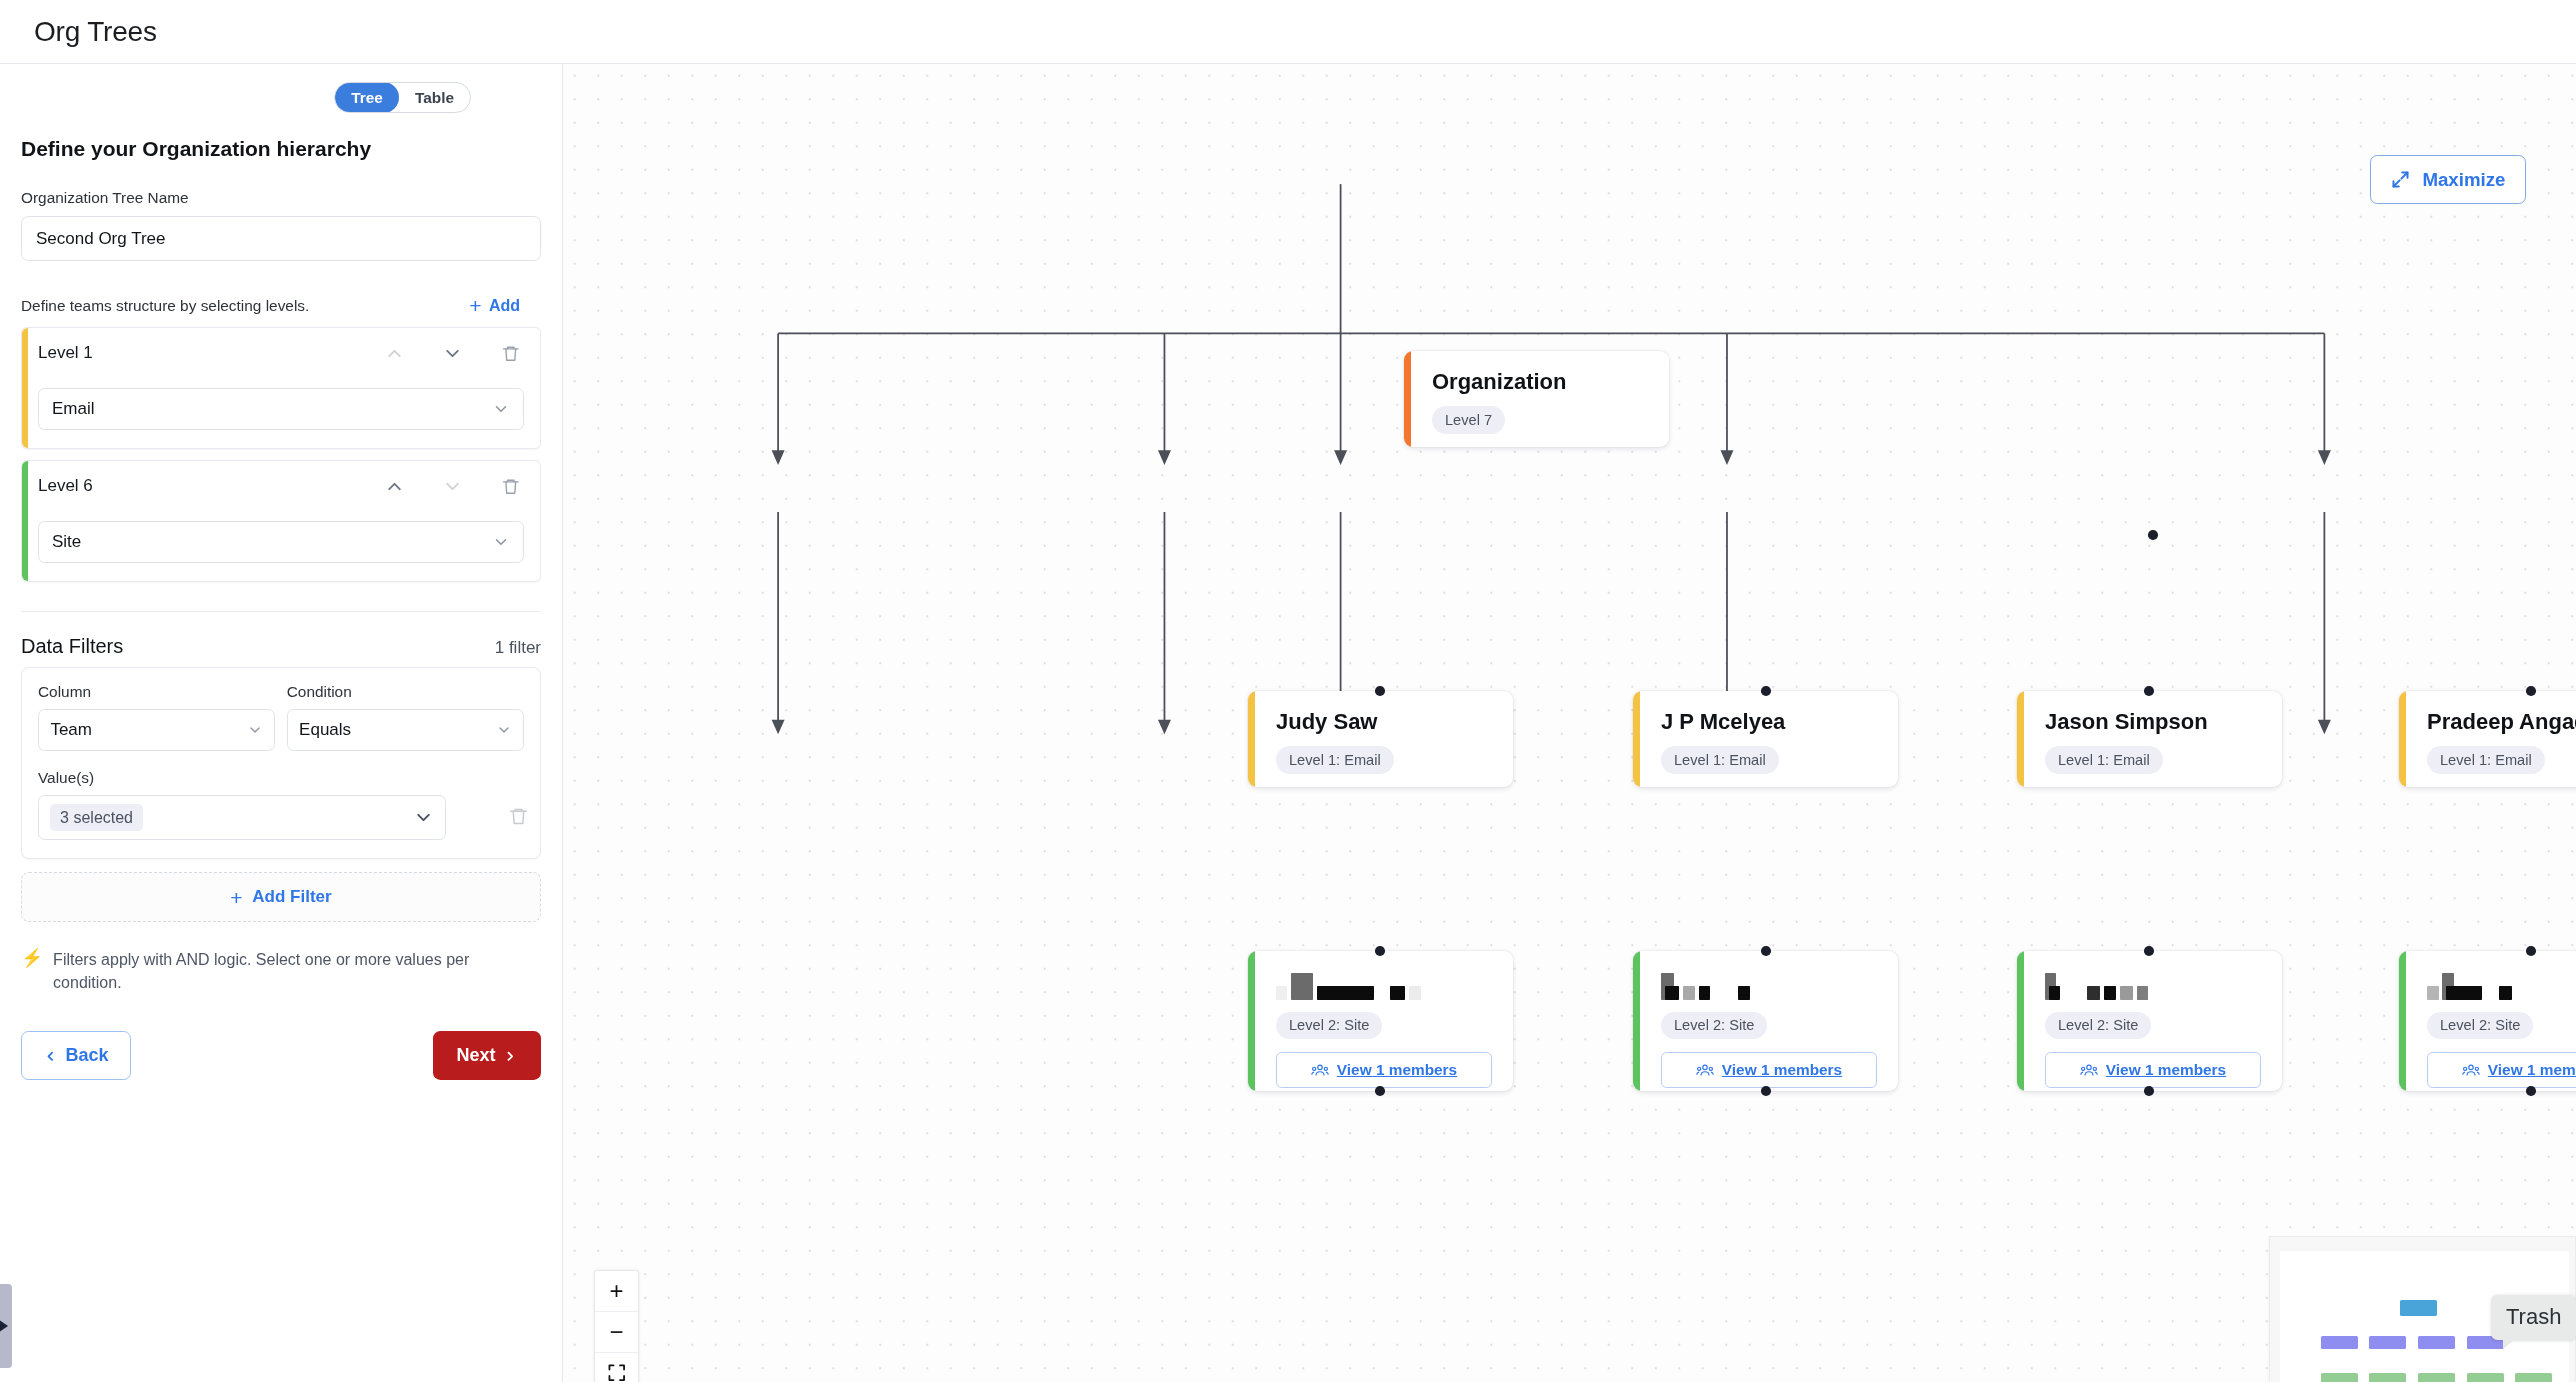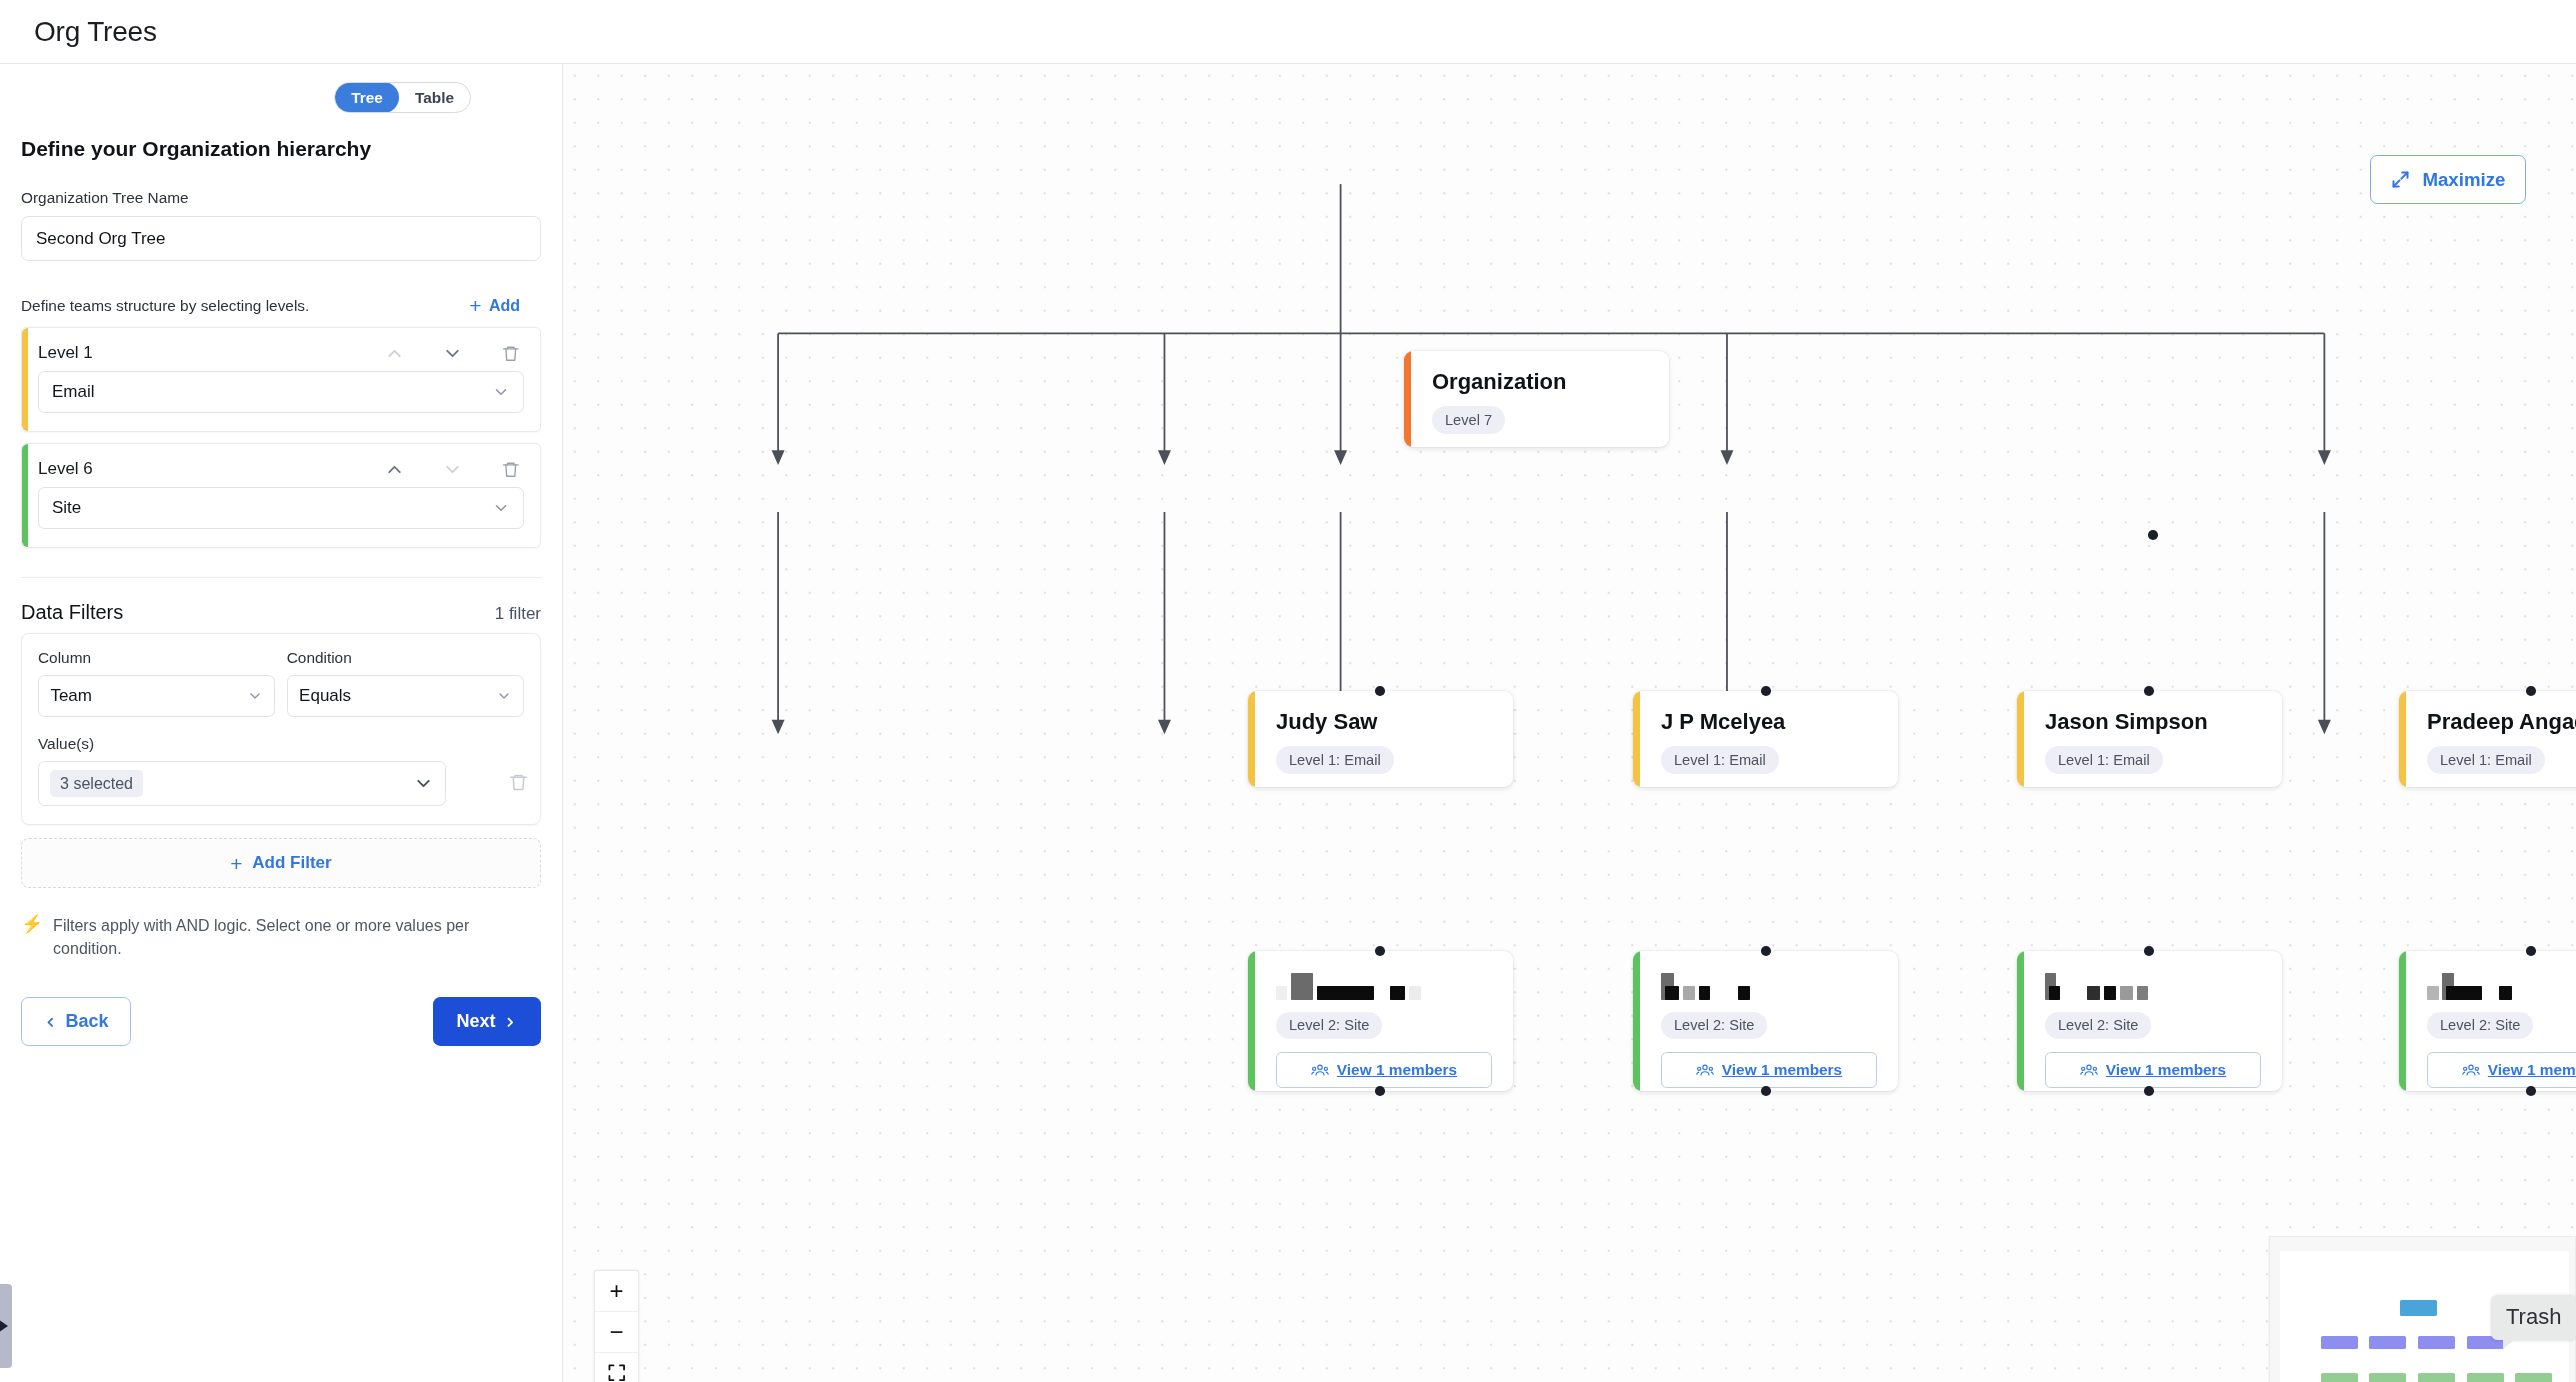--- a/index.html
+++ b/index.html
@@ -71,21 +71,21 @@
     border-radius: 5.7px 0 0 5.7px;
   }
   .level-card.lv1::before { background: #f5c344; }
   .level-card.lv2::before { background: #5cc35f; }
   .level-card-head { display: flex; align-items: center; justify-content: space-between; }
   .level-title { font-size: 17px; color: #151a20; }
   .level-actions { display: flex; align-items: center; gap: 37px; padding-right: 3.2px; }
   .icon-btn { cursor: pointer; display: flex; align-items: center; justify-content: center; width: 21px; height: 21px; }
   .icon-btn.disabled { opacity: .42; }
   .select-box {
-    margin-top: 7px; height: 42px; width: 100%;
+    margin-top: 24px; height: 42px; width: 100%;
     border: 0.8px solid #dfe3e8; border-radius: 6.5px;
     display: flex; align-items: center; justify-content: space-between;
     padding: 0 13px; font-size: 17px; color: #12161b; background: #fff; cursor: pointer;
   }
 
   .divider { height: 0.8px; background: #e9ecef; margin-top: 29px; }
 
   .filters-head { display: flex; align-items: baseline; justify-content: space-between; margin-top: 23px; }
   .filters-title { font-size: 20px; font-weight: 400; color: #101418; }
   .filters-count { font-size: 17px; color: #4a5260; }
@@ -122,21 +122,21 @@
   .hint-text { font-size: 16px; color: #4e5665; line-height: 1.45; }
   .bolt { color: #f0b429; font-size: 18px; line-height: 1.2; }
 
   .nav-row { display: flex; justify-content: space-between; align-items: center; margin-top: 37px; }
   .btn-back {
     border: 0.8px solid #9cc0f0; border-radius: 7.3px; background: #fff;
     color: #2f76e6; font-size: 18px; font-weight: 700;
     height: 49px; padding: 0 21px; display: flex; align-items: center; gap: 8px; cursor: pointer;
   }
   .btn-next {
-    border: none; border-radius: 7.3px; background: #1d4ed8;
+    border: none; border-radius: 7.3px; background: #b91c1c;
     color: #fff; font-size: 18px; font-weight: 700;
     height: 49px; padding: 0 23px; display: flex; align-items: center; gap: 8px; cursor: pointer;
   }
 
   
   #side-handle {
     position: absolute; left: -11.4px; top: 1220px; width: 23px; height: 84px;
     background: #b5b9c9; border-radius: 4px;
     display: flex; align-items: center; justify-content: flex-end;
     padding-right: 3.2px; cursor: pointer; z-index: 40;

